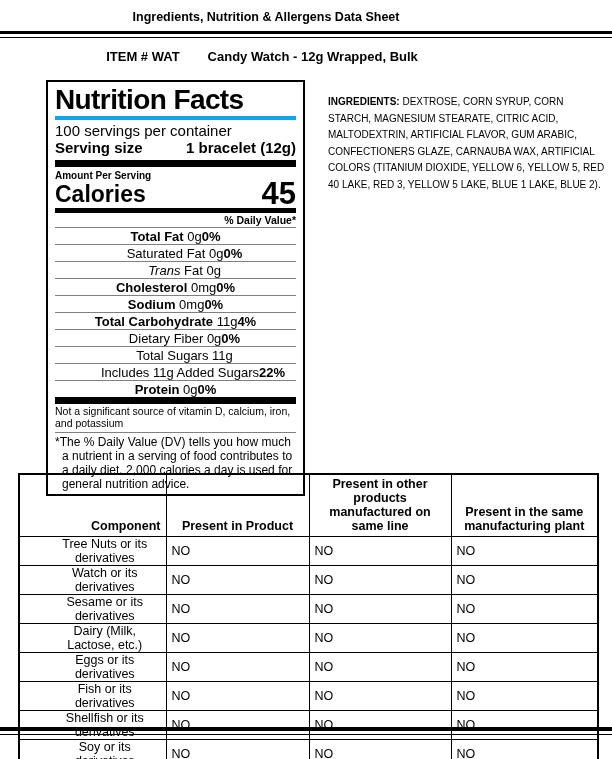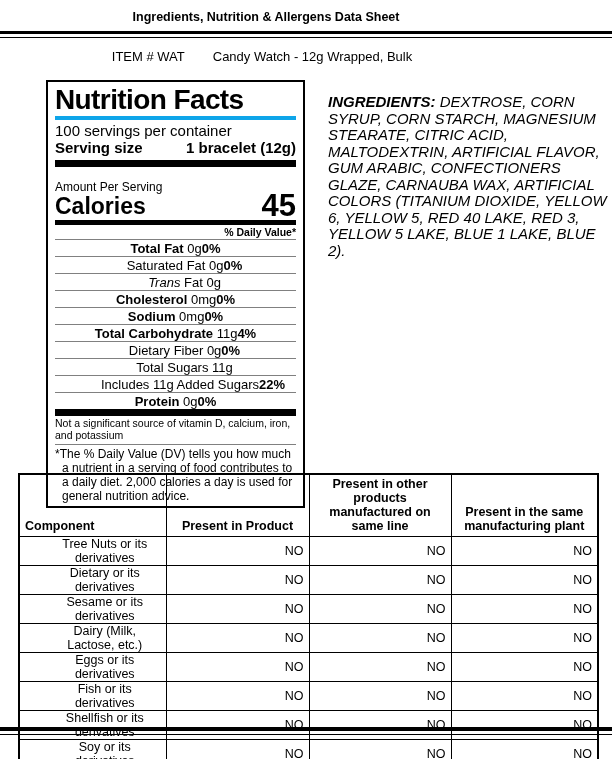--- a/index.html
+++ b/index.html
@@ -6,61 +6,61 @@
   .page{position:relative;width:612px;height:759px;background:#fff;color:#000;
         font-family:"Liberation Sans","DejaVu Sans",sans-serif;overflow:hidden;}
 
   
   .doc-title{position:absolute;top:10px;left:0;width:532px;text-align:center;
              font-size:12.5px;font-weight:bold;}
   .rule{position:absolute;left:0;width:612px;background:transparent;}
   .rule-top{top:31px;height:3px;border-top:3px solid #000;border-bottom:1px solid #000;}
   .rule-bottom{top:727px;height:3px;border-top:4px solid #000;border-bottom:1px solid #000;}
   .item-line{position:absolute;top:49px;left:0;width:524px;display:flex;
-             justify-content:center;gap:28px;font-size:13px;font-weight:normal;}
+             justify-content:center;gap:28px;font-size:13px;font-weight:bold;}
 
   
   .nf-box{position:absolute;left:46px;top:80px;width:259px;box-sizing:border-box;
           border:2px solid #000;padding:3px 7px 2px;background:#fff;}
   .nf-title{font-size:28px;font-weight:bold;line-height:28px;letter-spacing:-0.6px;
             padding:1px 0 2px;border-bottom:4px solid #0ea5e9;white-space:nowrap;}
   .nf-servings{font-size:15px;line-height:17px;padding-top:2px;}
   .nf-serving-row{display:flex;justify-content:space-between;font-size:15px;
                   font-weight:bold;line-height:17px;padding:0 0 4px;}
   .bar{background:#000;}
   .bar7{height:7px;}
   .bar5{height:5px;margin-top:2px;}
-  .nf-amount{font-size:12px;font-weight:normal;line-height:11px;padding-top:15px;}
+  .nf-amount{font-size:10px;font-weight:bold;line-height:11px;padding-top:3px;}
   .nf-cal-row{display:flex;justify-content:space-between;align-items:flex-end;}
   .nf-cal-label{font-size:23px;font-weight:bold;line-height:24px;}
   .nf-cal-value{font-size:31px;font-weight:bold;line-height:25px;}
   .nf-dv-header{font-size:10.5px;font-weight:bold;text-align:right;line-height:10px;
                 padding:2px 0 2px;border-bottom:1px solid #808080;}
   .nf-row{display:flex;justify-content:center;align-items:baseline;
           font-size:13px;line-height:13px;padding:2px 0 1px;border-bottom:1px solid #808080;}
   .nf-row:last-child{border-bottom:none;}
   .nf-row .nf-dv{font-weight:bold;}
   .nf-row.ind1 .nf-label{padding-left:18px;}
   .nf-row.ind2 .nf-label{padding-left:35px;}
   .nf-note{font-size:10.5px;line-height:11.5px;padding:2px 0 3px;border-bottom:1px solid #808080;}
   .nf-footnote{font-size:12px;line-height:14px;padding:2px 0 1px 7px;text-indent:-7px;}
 
   
   .ingredients{position:absolute;left:328px;top:94px;width:280px;
-               font-size:15px;line-height:16.5px;font-style:italic;}
+               font-size:10px;line-height:16.5px;}
 
   
   .allergen-table{position:absolute;left:18px;top:473px;width:579px;
                   border-collapse:collapse;border:2px solid #000;table-layout:fixed;}
   .allergen-table th,.allergen-table td{border:1px solid #000;overflow:hidden;}
   .allergen-table thead tr{height:44px;}
   .allergen-table th{font-size:12.5px;font-weight:bold;vertical-align:bottom;
                      padding:2px 5px 3px;}
-  .allergen-table th:first-child{text-align:left;}
-  .allergen-table td{font-size:12.5px;height:17px;padding:0 5px;text-align:right;}
+  .allergen-table th:first-child{text-align:right;}
+  .allergen-table td{font-size:12.5px;height:17px;padding:0 5px;text-align:left;}
   .allergen-table td:first-child{text-align:center;padding-left:29px;}
   .col-component{width:147px;} .col-product{width:143px;}
   .col-line{width:142px;} .col-plant{width:147px;}
 </style>
 </head>
 <body>
 
 <div class="page">
 
   <div class="doc-title">Ingredients, Nutrition &amp; Allergens Data Sheet</div>
@@ -151,21 +151,21 @@
         </tr>
     </thead>
     <tbody id="al-body">
         <tr>
           <td>Tree Nuts or its derivatives</td>
           <td>NO</td>
           <td>NO</td>
           <td>NO</td>
         </tr>
         <tr>
-          <td>Dietary or its derivatives</td>
+          <td>Watch or its derivatives</td>
           <td>NO</td>
           <td>NO</td>
           <td>NO</td>
         </tr>
         <tr>
           <td>Sesame or its derivatives</td>
           <td>NO</td>
           <td>NO</td>
           <td>NO</td>
         </tr>

